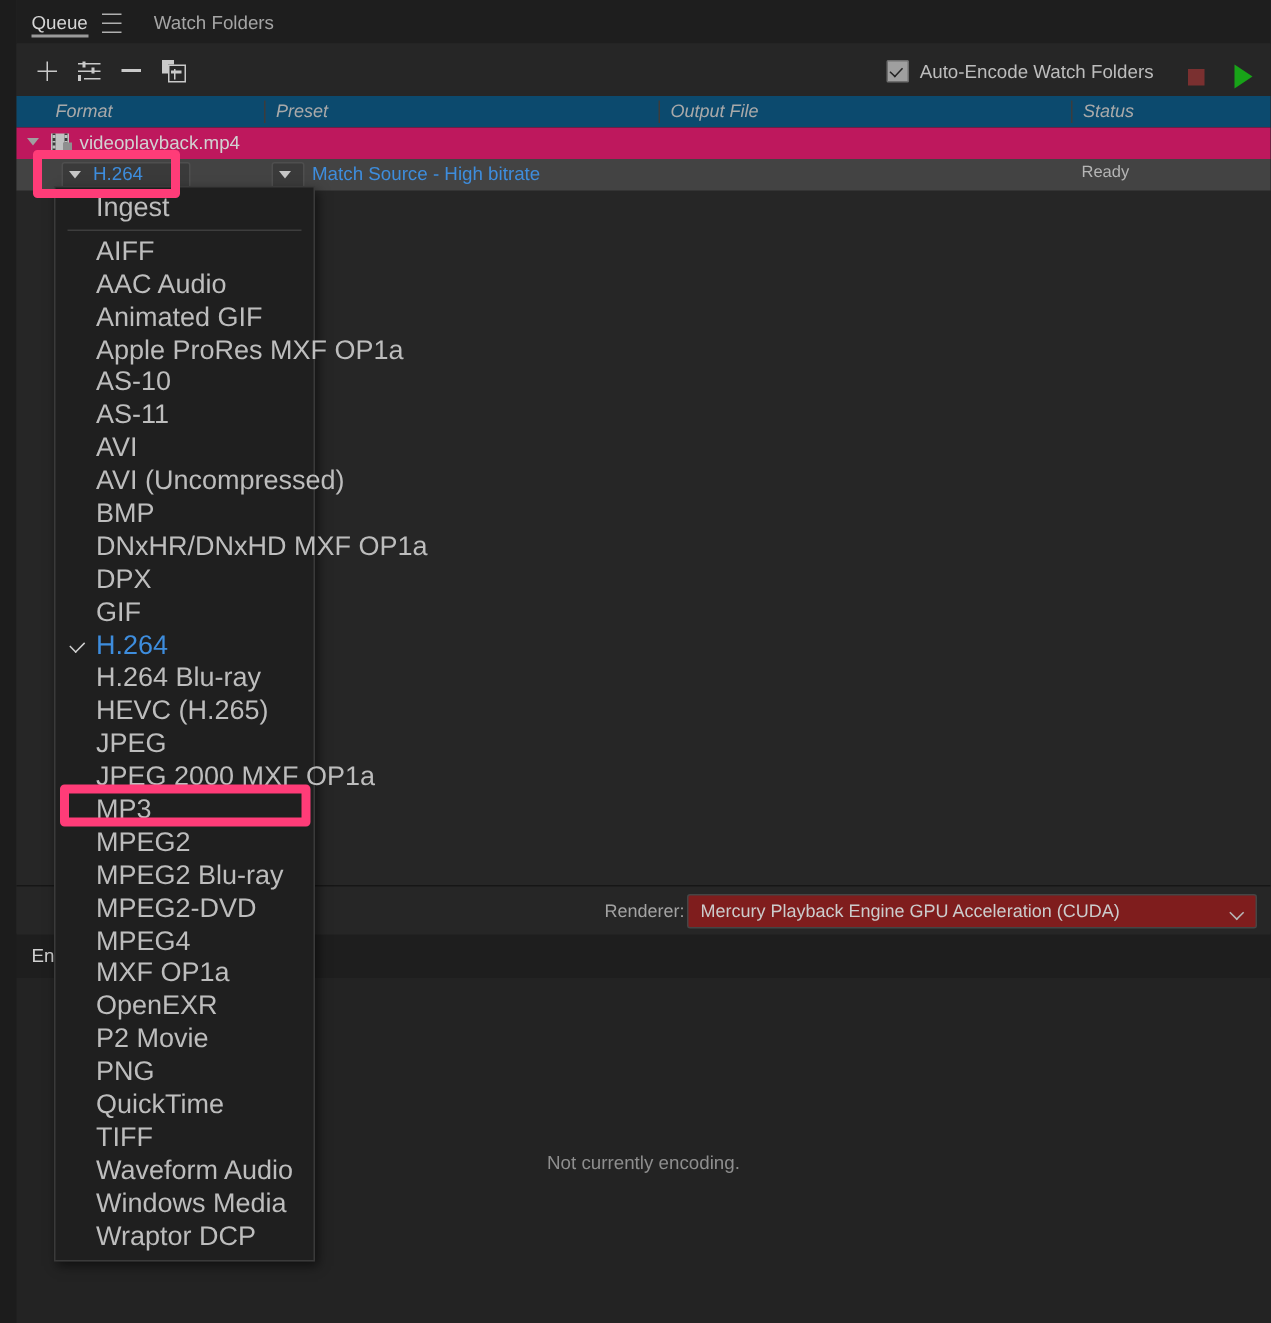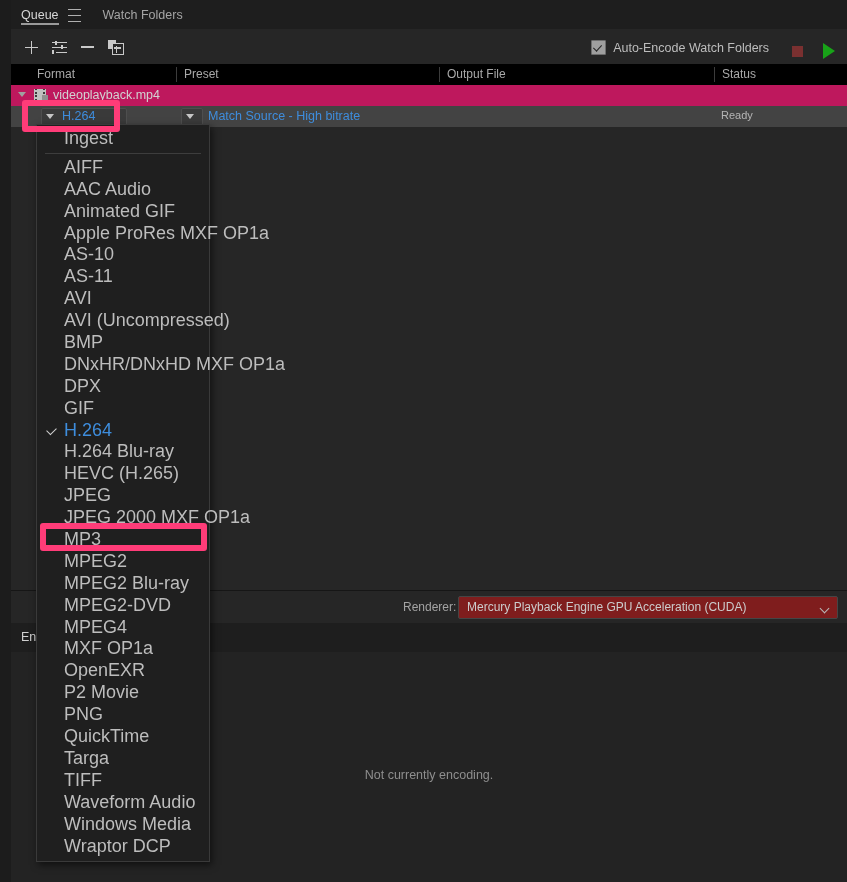--- a/index.html
+++ b/index.html
@@ -175,22 +175,23 @@
     border-left: 12px solid #18a318;
     border-top: 8px solid transparent;
     border-bottom: 8px solid transparent;
     cursor: pointer;
   }
 
   
   .col-head {
     position: absolute;
     left: 0; top: 64px; width: 836px; height: 21px;
-    background: #000000;
+    background: #0c4a6e;
     border-bottom: 1px solid #111;
+    font-style: italic;
   }
   .col-head .col {
     position: absolute;
     top: 3px;
     font-size: 12px;
     color: #a9a9a9;
     padding-left: 8px;
   }
   .col-sep {
     position: absolute;
@@ -552,21 +553,20 @@
       <div class="dd-item"><span>MP3</span></div>
       <div class="dd-item"><span>MPEG2</span></div>
       <div class="dd-item"><span>MPEG2 Blu-ray</span></div>
       <div class="dd-item"><span>MPEG2-DVD</span></div>
       <div class="dd-item"><span>MPEG4</span></div>
       <div class="dd-item"><span>MXF OP1a</span></div>
       <div class="dd-item"><span>OpenEXR</span></div>
       <div class="dd-item"><span>P2 Movie</span></div>
       <div class="dd-item"><span>PNG</span></div>
       <div class="dd-item"><span>QuickTime</span></div>
-      <div class="dd-item"><span>Targa</span></div>
       <div class="dd-item"><span>TIFF</span></div>
       <div class="dd-item"><span>Waveform Audio</span></div>
       <div class="dd-item"><span>Windows Media</span></div>
       <div class="dd-item"><span>Wraptor DCP</span></div>
     </div>
 
   <div class="hl hl-h264"></div>
   <div class="hl hl-mp3"></div>
 
 </div>

